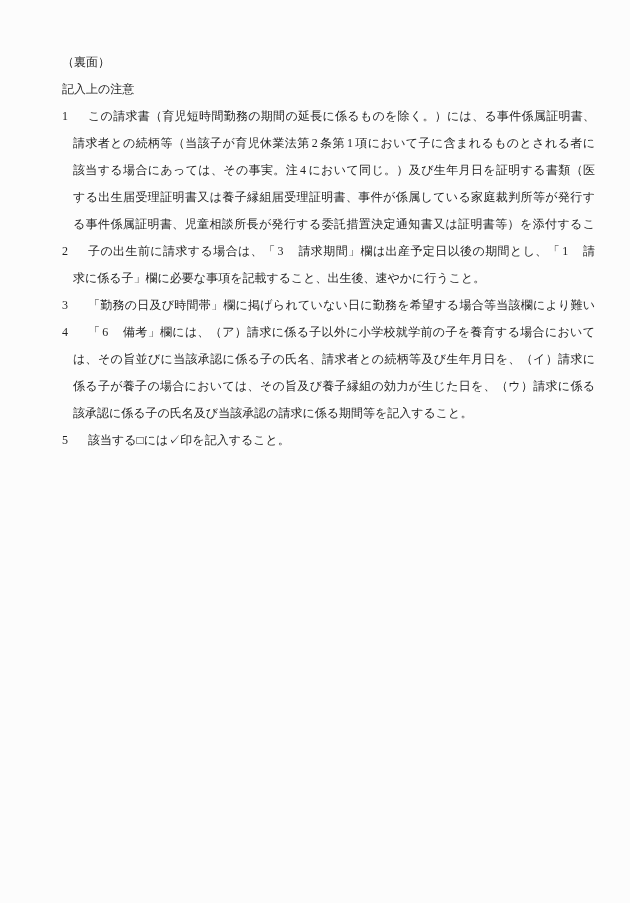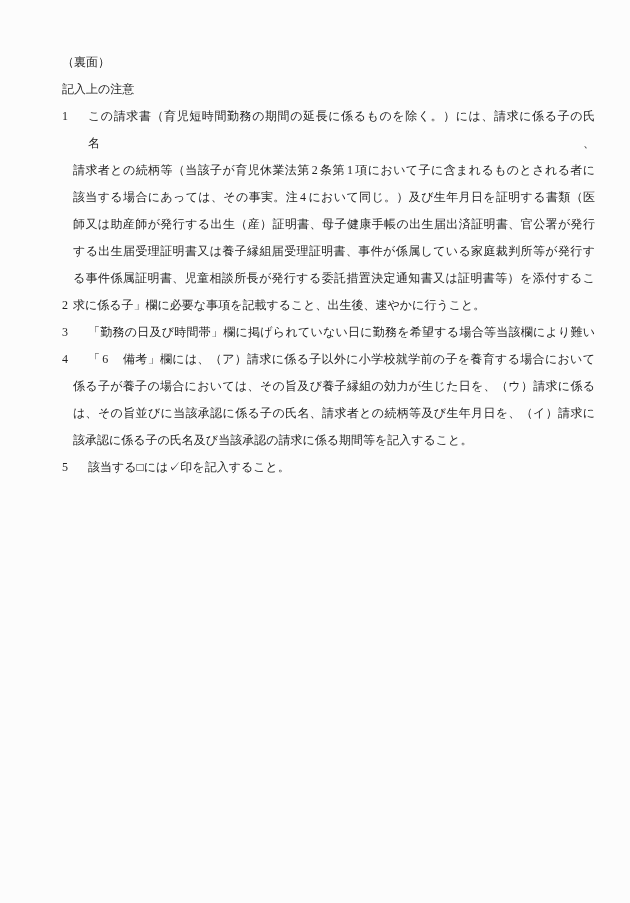--- a/index.html
+++ b/index.html
@@ -64,40 +64,40 @@
 </style>
 </head>
 <body>
 
 <div class="content">
   <div class="line lead">（裏面）</div>
   <div class="line lead">記入上の注意</div>
   <div id="notes">
       <div class="note">
         <span class="num">1</span>
-        <div class="line first just">この請求書（育児短時間勤務の期間の延長に係るものを除く。）には、請求に係る子の氏名、</div>
+        <div class="line first just">この請求書（育児短時間勤務の期間の延長に係るものを除く。）には、る事件係属証明書、</div>
         <div class="line just">請求者との続柄等（当該子が育児休業法第<span class="d">2</span>条第<span class="d">1</span>項において子に含まれるものとされる者に</div>
         <div class="line just">該当する場合にあっては、その事実。注<span class="d">4</span>において同じ。）及び生年月日を証明する書類（医</div>
-        <div class="line just">師又は助産師が発行する出生（産）証明書、母子健康手帳の出生届出済証明書、官公署が発行</div>
         <div class="line just">する出生届受理証明書又は養子縁組届受理証明書、事件が係属している家庭裁判所等が発行す</div>
         <div class="line just">る事件係属証明書、児童相談所長が発行する委託措置決定通知書又は証明書等）を添付するこ</div>
       </div>
       <div class="note">
         <span class="num">2</span>
+        <div class="line first just">子の出生前に請求する場合は、「<span class="d">3</span>　請求期間」欄は出産予定日以後の期間とし、「<span class="d">1</span>　請</div>
         <div class="line">求に係る子」欄に必要な事項を記載すること、出生後、速やかに行うこと。</div>
       </div>
       <div class="note">
         <span class="num">3</span>
         <div class="line first just">「勤務の日及び時間帯」欄に掲げられていない日に勤務を希望する場合等当該欄により難い</div>
       </div>
       <div class="note">
         <span class="num">4</span>
         <div class="line first just">「<span class="d">6</span>　備考」欄には、（ア）請求に係る子以外に小学校就学前の子を養育する場合において</div>
+        <div class="line just">は、その旨並びに当該承認に係る子の氏名、請求者との続柄等及び生年月日を、（イ）請求に</div>
         <div class="line just">係る子が養子の場合においては、その旨及び養子縁組の効力が生じた日を、（ウ）請求に係る</div>
-        <div class="line just">は、その旨並びに当該承認に係る子の氏名、請求者との続柄等及び生年月日を、（イ）請求に</div>
         <div class="line">該承認に係る子の氏名及び当該承認の請求に係る期間等を記入すること。</div>
       </div>
       <div class="note">
         <span class="num">5</span>
         <div class="line first">該当する□には✓印を記入すること。</div>
       </div>
     </div>
 </div>
 
 </body></html>

